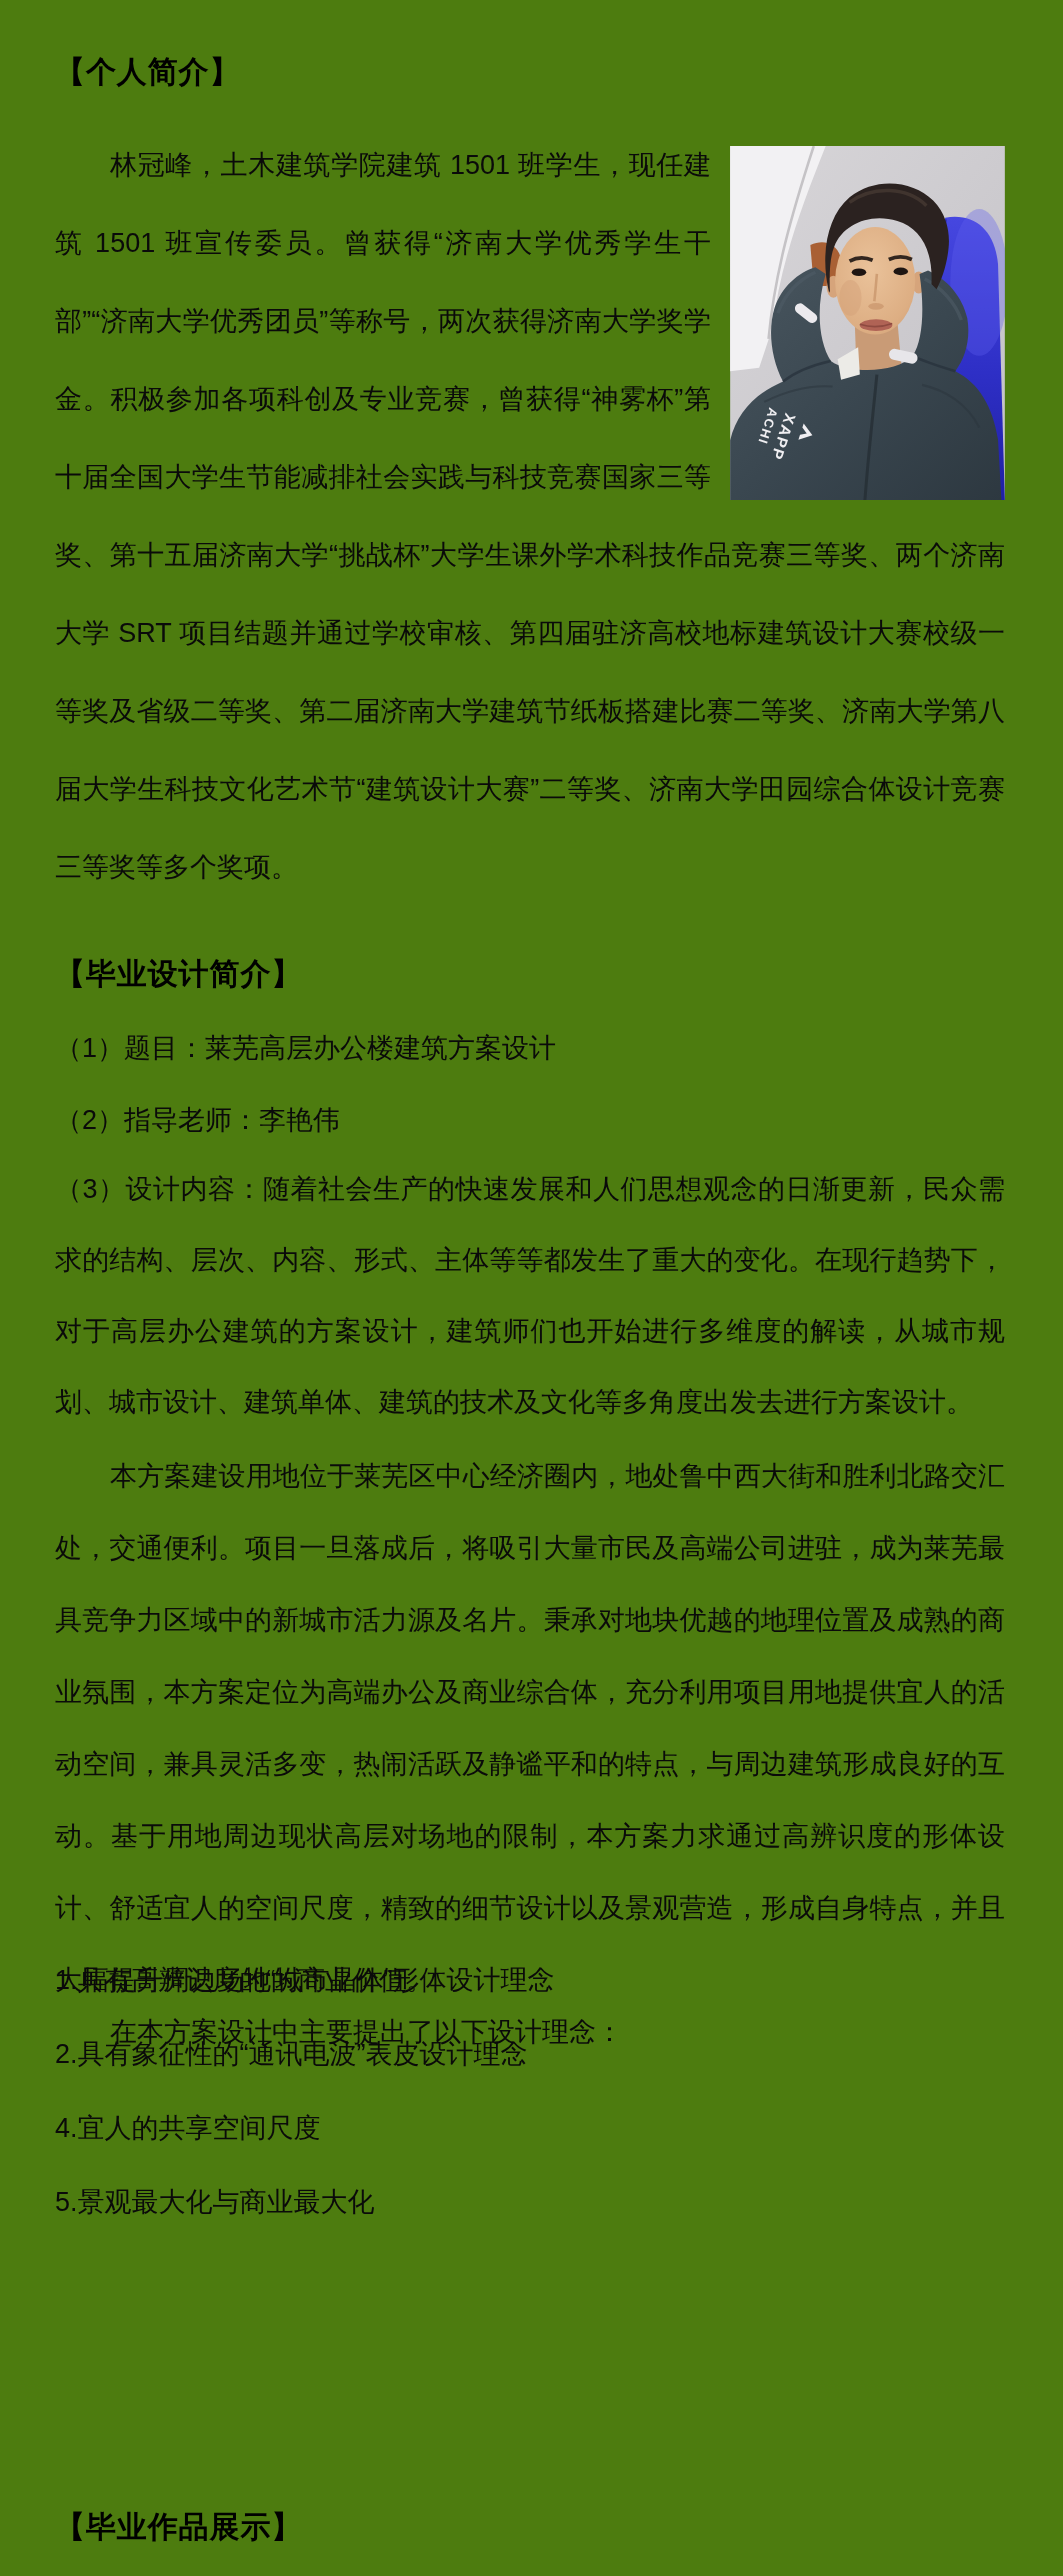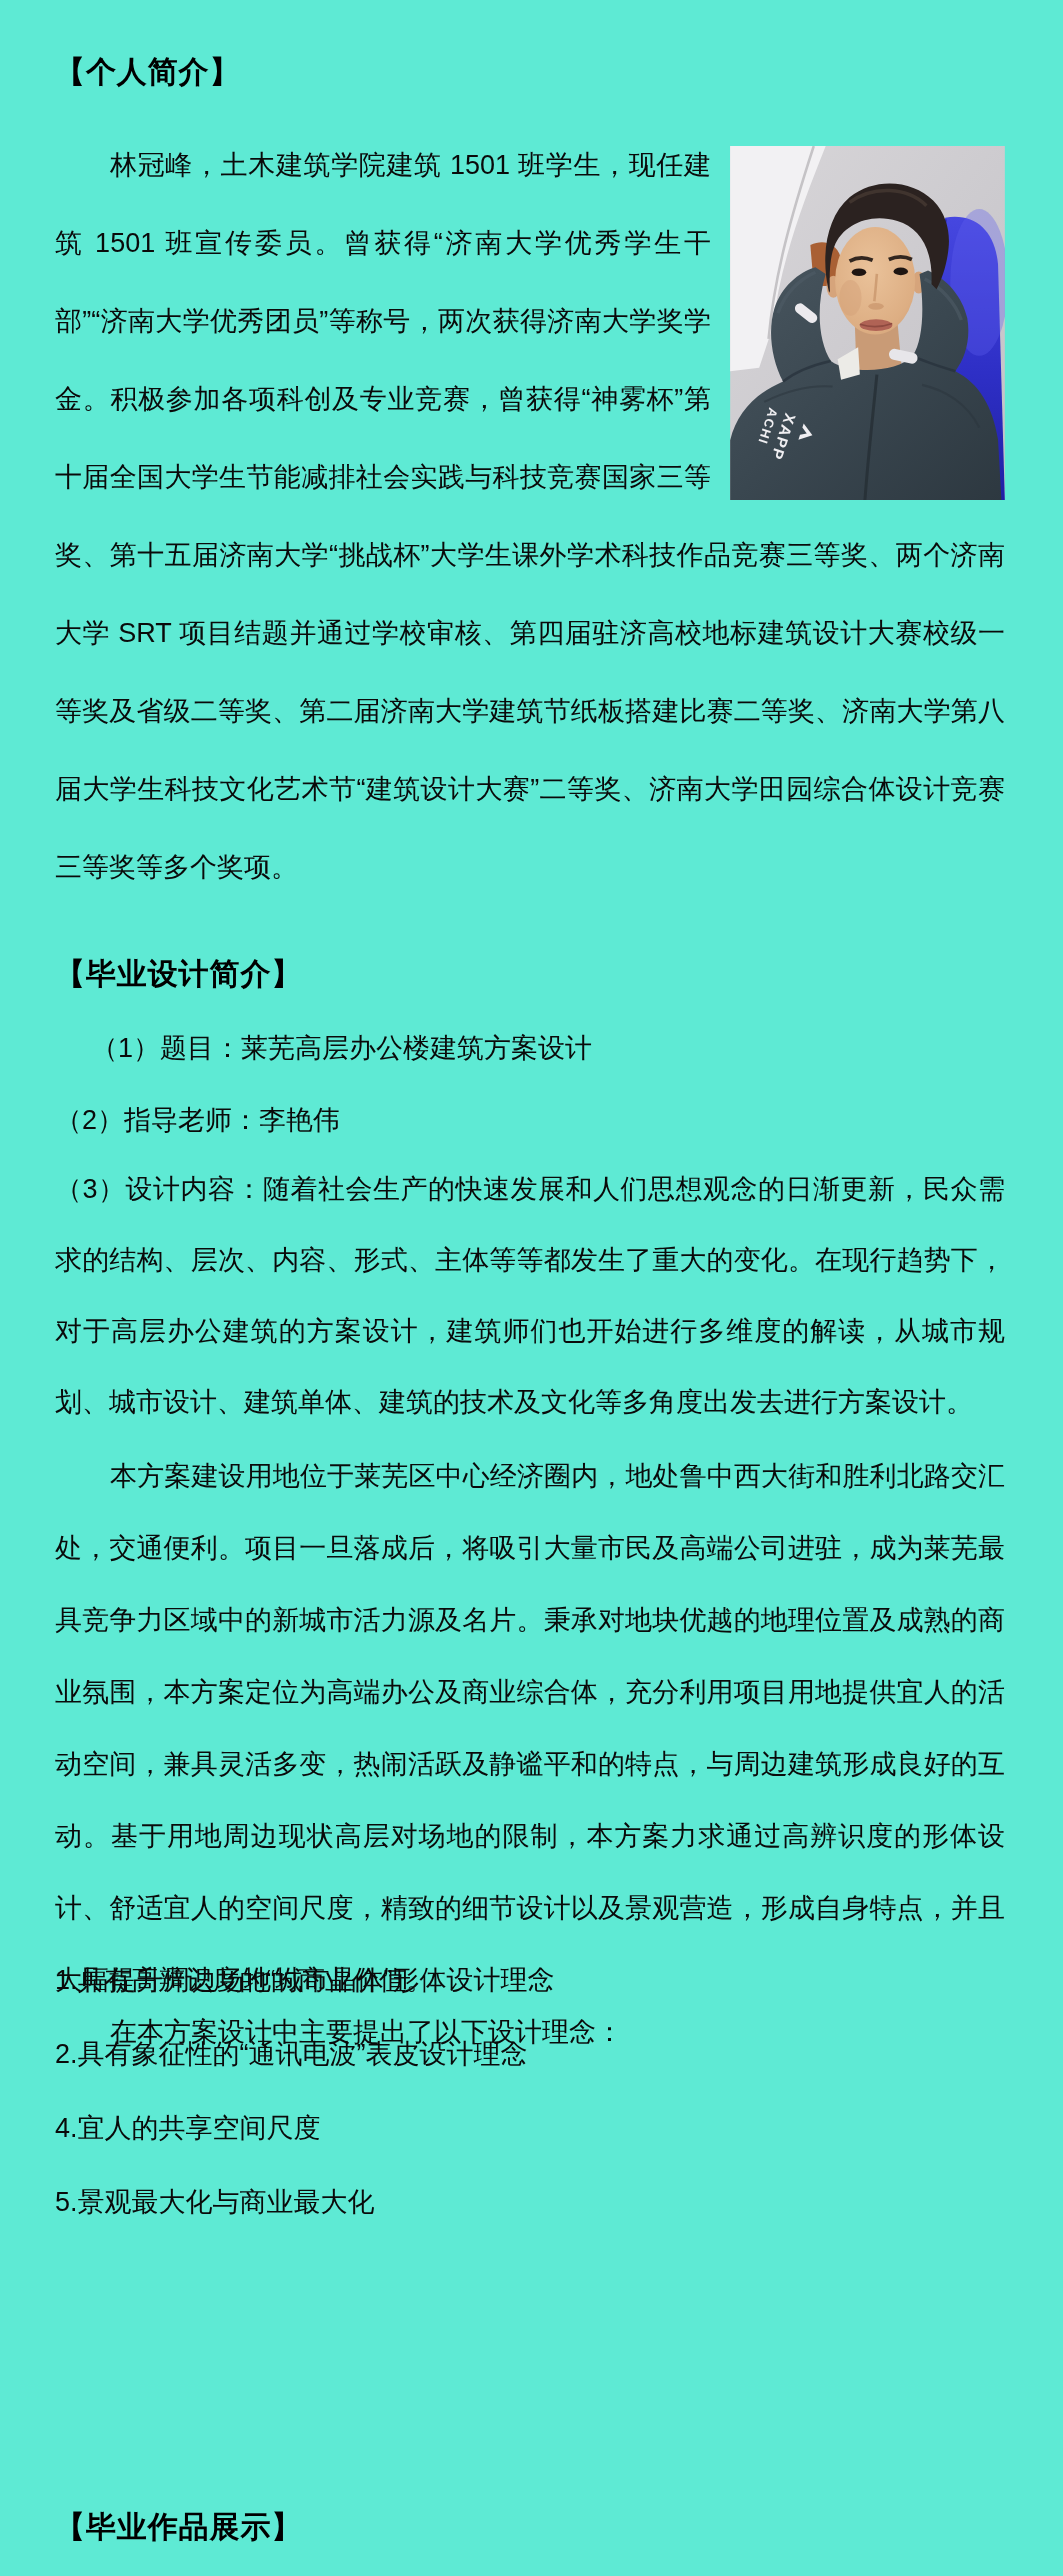--- a/index.html
+++ b/index.html
@@ -1,32 +1,32 @@
 <!DOCTYPE html>
 <html style="font-size:13.7px"><head>
 <meta charset="utf-8">
 <style>
   html,body{margin:0;padding:0;background:#ffffff;}
   .page{
-    position:relative;width:1063px;height:2576px;background:#5eead4;overflow:hidden;
+    position:relative;width:1063px;height:2576px;background:#4d7c0f;overflow:hidden;
     font-family:"Liberation Sans","DejaVu Sans",sans-serif;color:#000000;
   }
   .hd{
     position:absolute;left:55px;font-size:30px;font-weight:700;line-height:43px;
     letter-spacing:0.9px;white-space:nowrap;color:#000000;
   }
   .body-text{
     position:absolute;left:55px;width:950px;font-size:27px;text-align:justify;
     color:#0a0a0a;word-break:normal;overflow-wrap:break-word;
   }
   .indent{text-indent:55px;}
   #profile-heading{top:50px;}
   #profile-para{top:126px;line-height:78px;}
   #design-heading{top:952px;}
-  #design-item-1{top:1013px;line-height:71px;margin-left:36px;}
+  #design-item-1{top:1013px;line-height:71px;}
   #design-item-2{top:1085px;line-height:71px;}
   #design-item-3{top:1154px;line-height:71px;}
   #site-para{top:1440px;line-height:72px;}
   #concepts-intro{top:1996px;line-height:72px;}
   #concepts-list{top:1943px;line-height:74px;}
   #works-heading{top:2505px;}
   .photo-float{
     float:right;width:275px;height:354px;margin:19.6px 0 0 19px;
   }
   .photo-float svg{display:block;width:275px;height:354px;}

